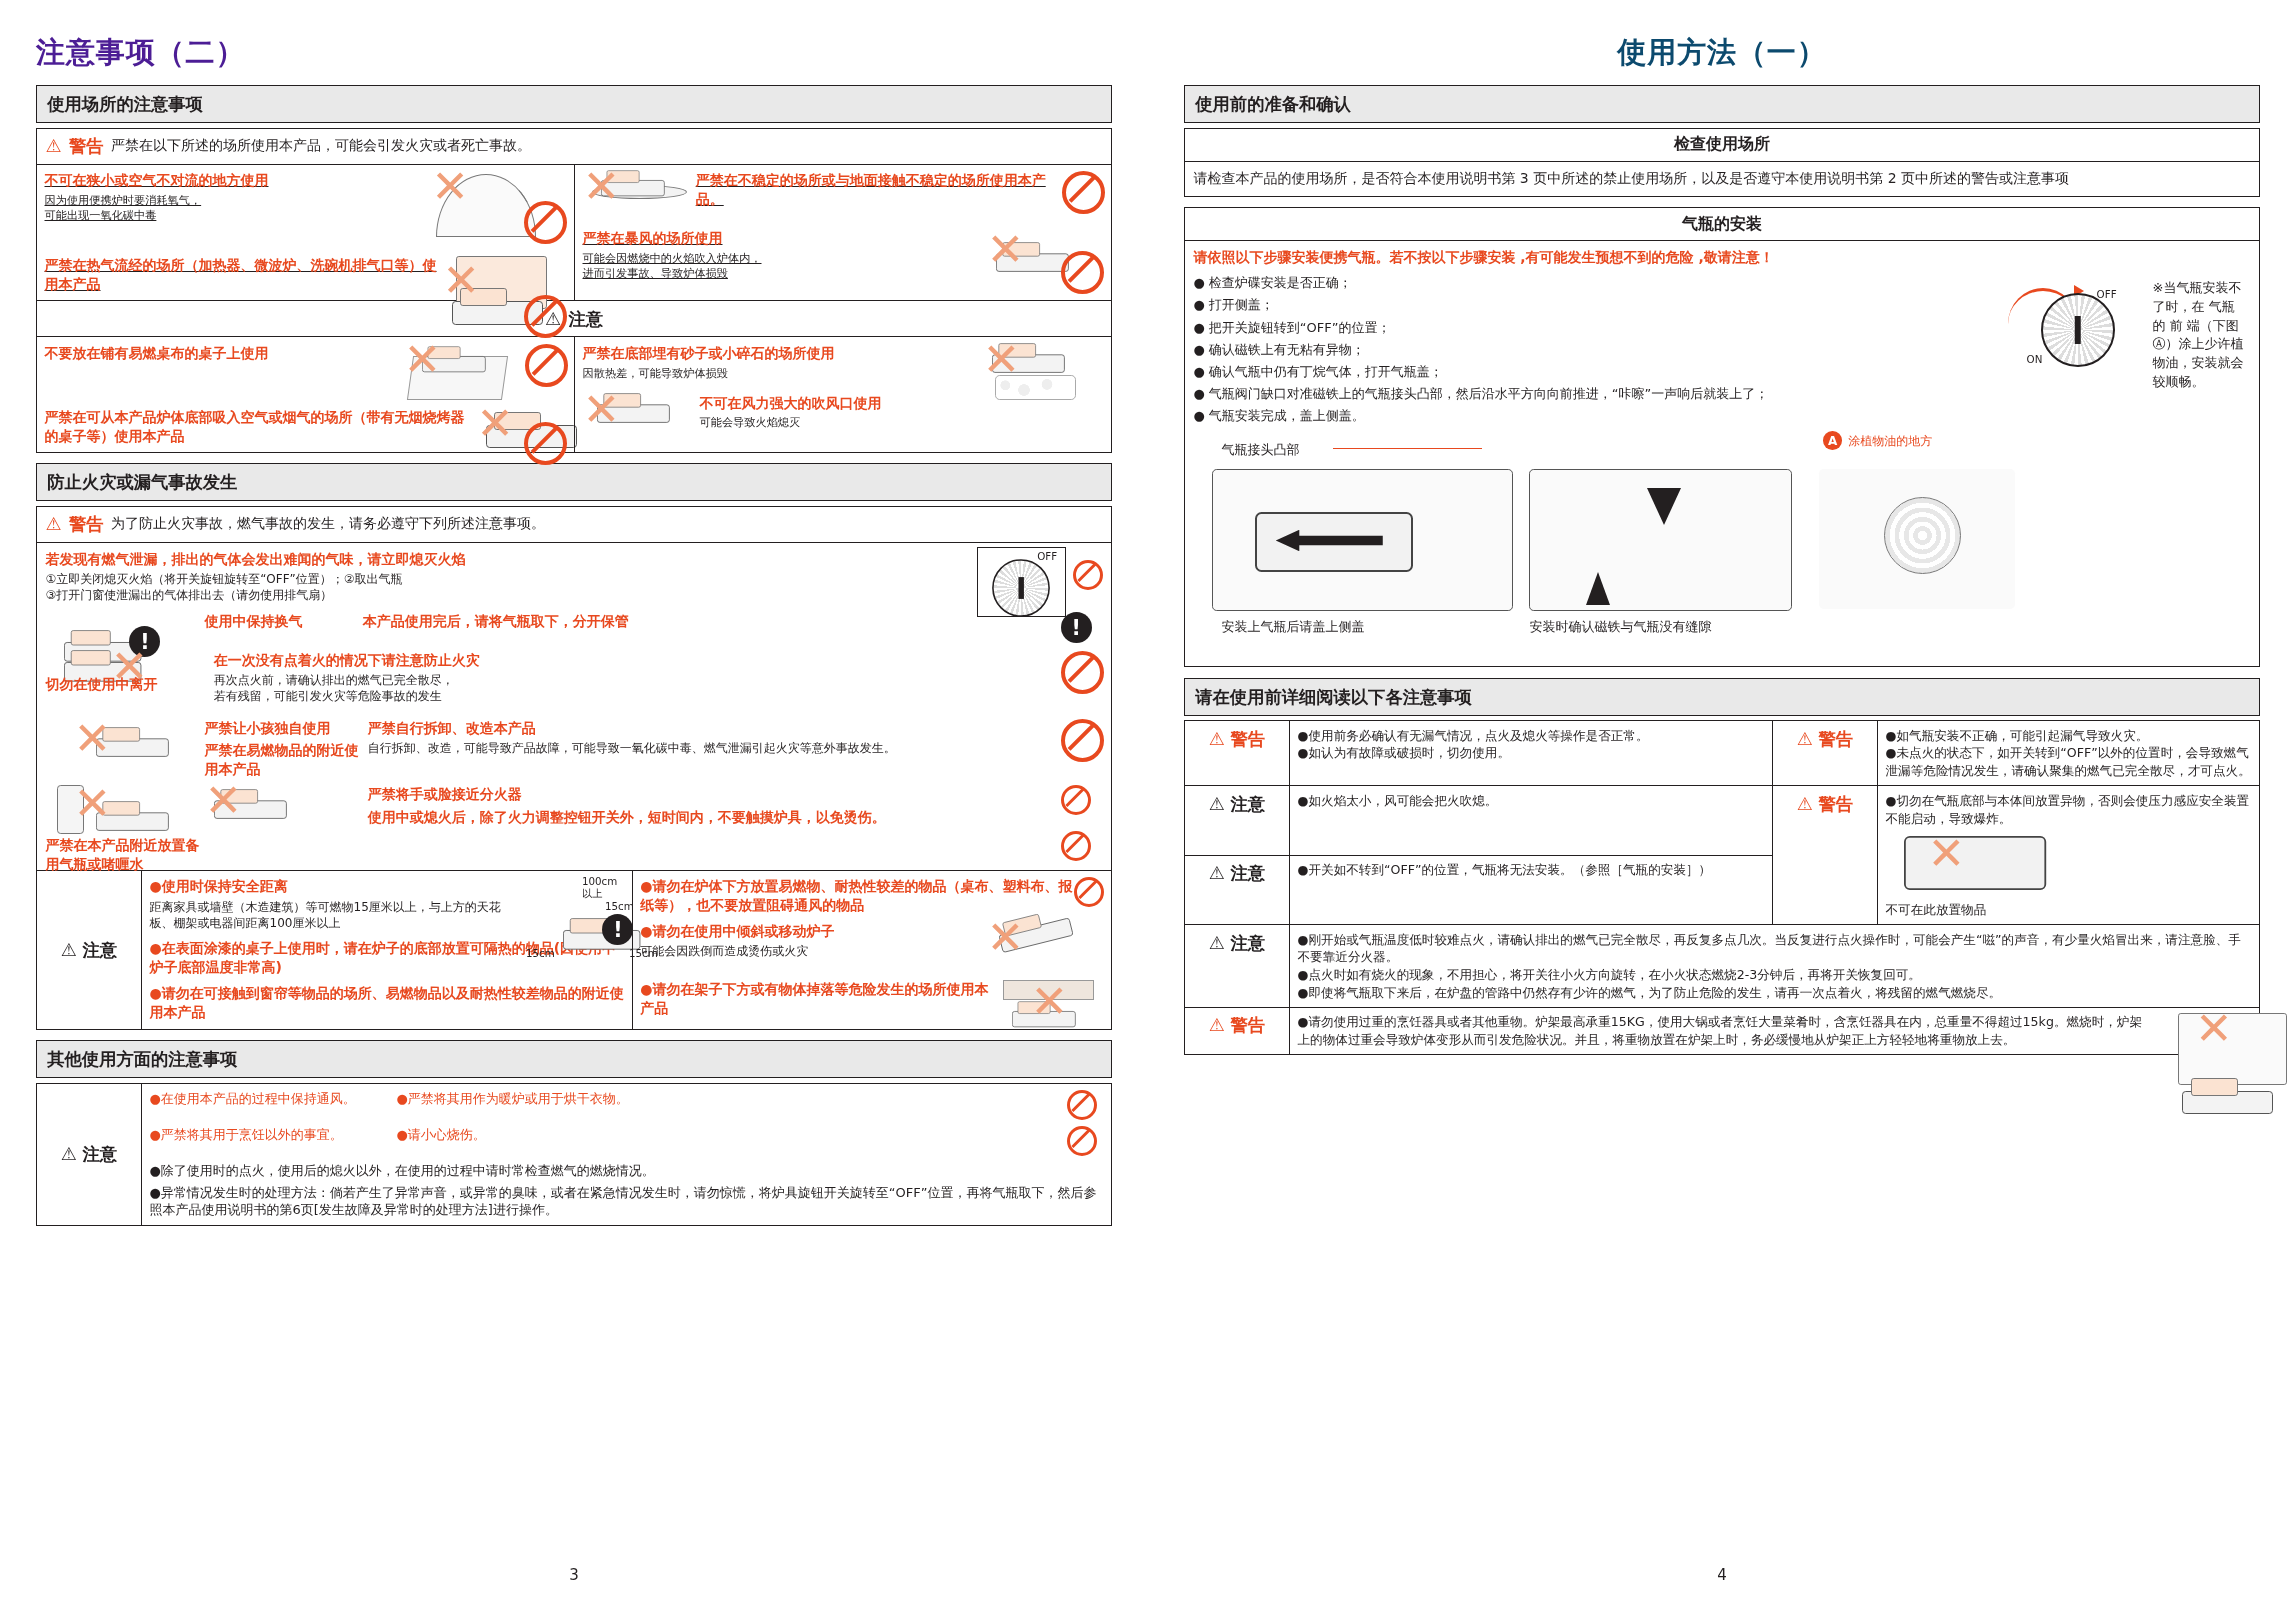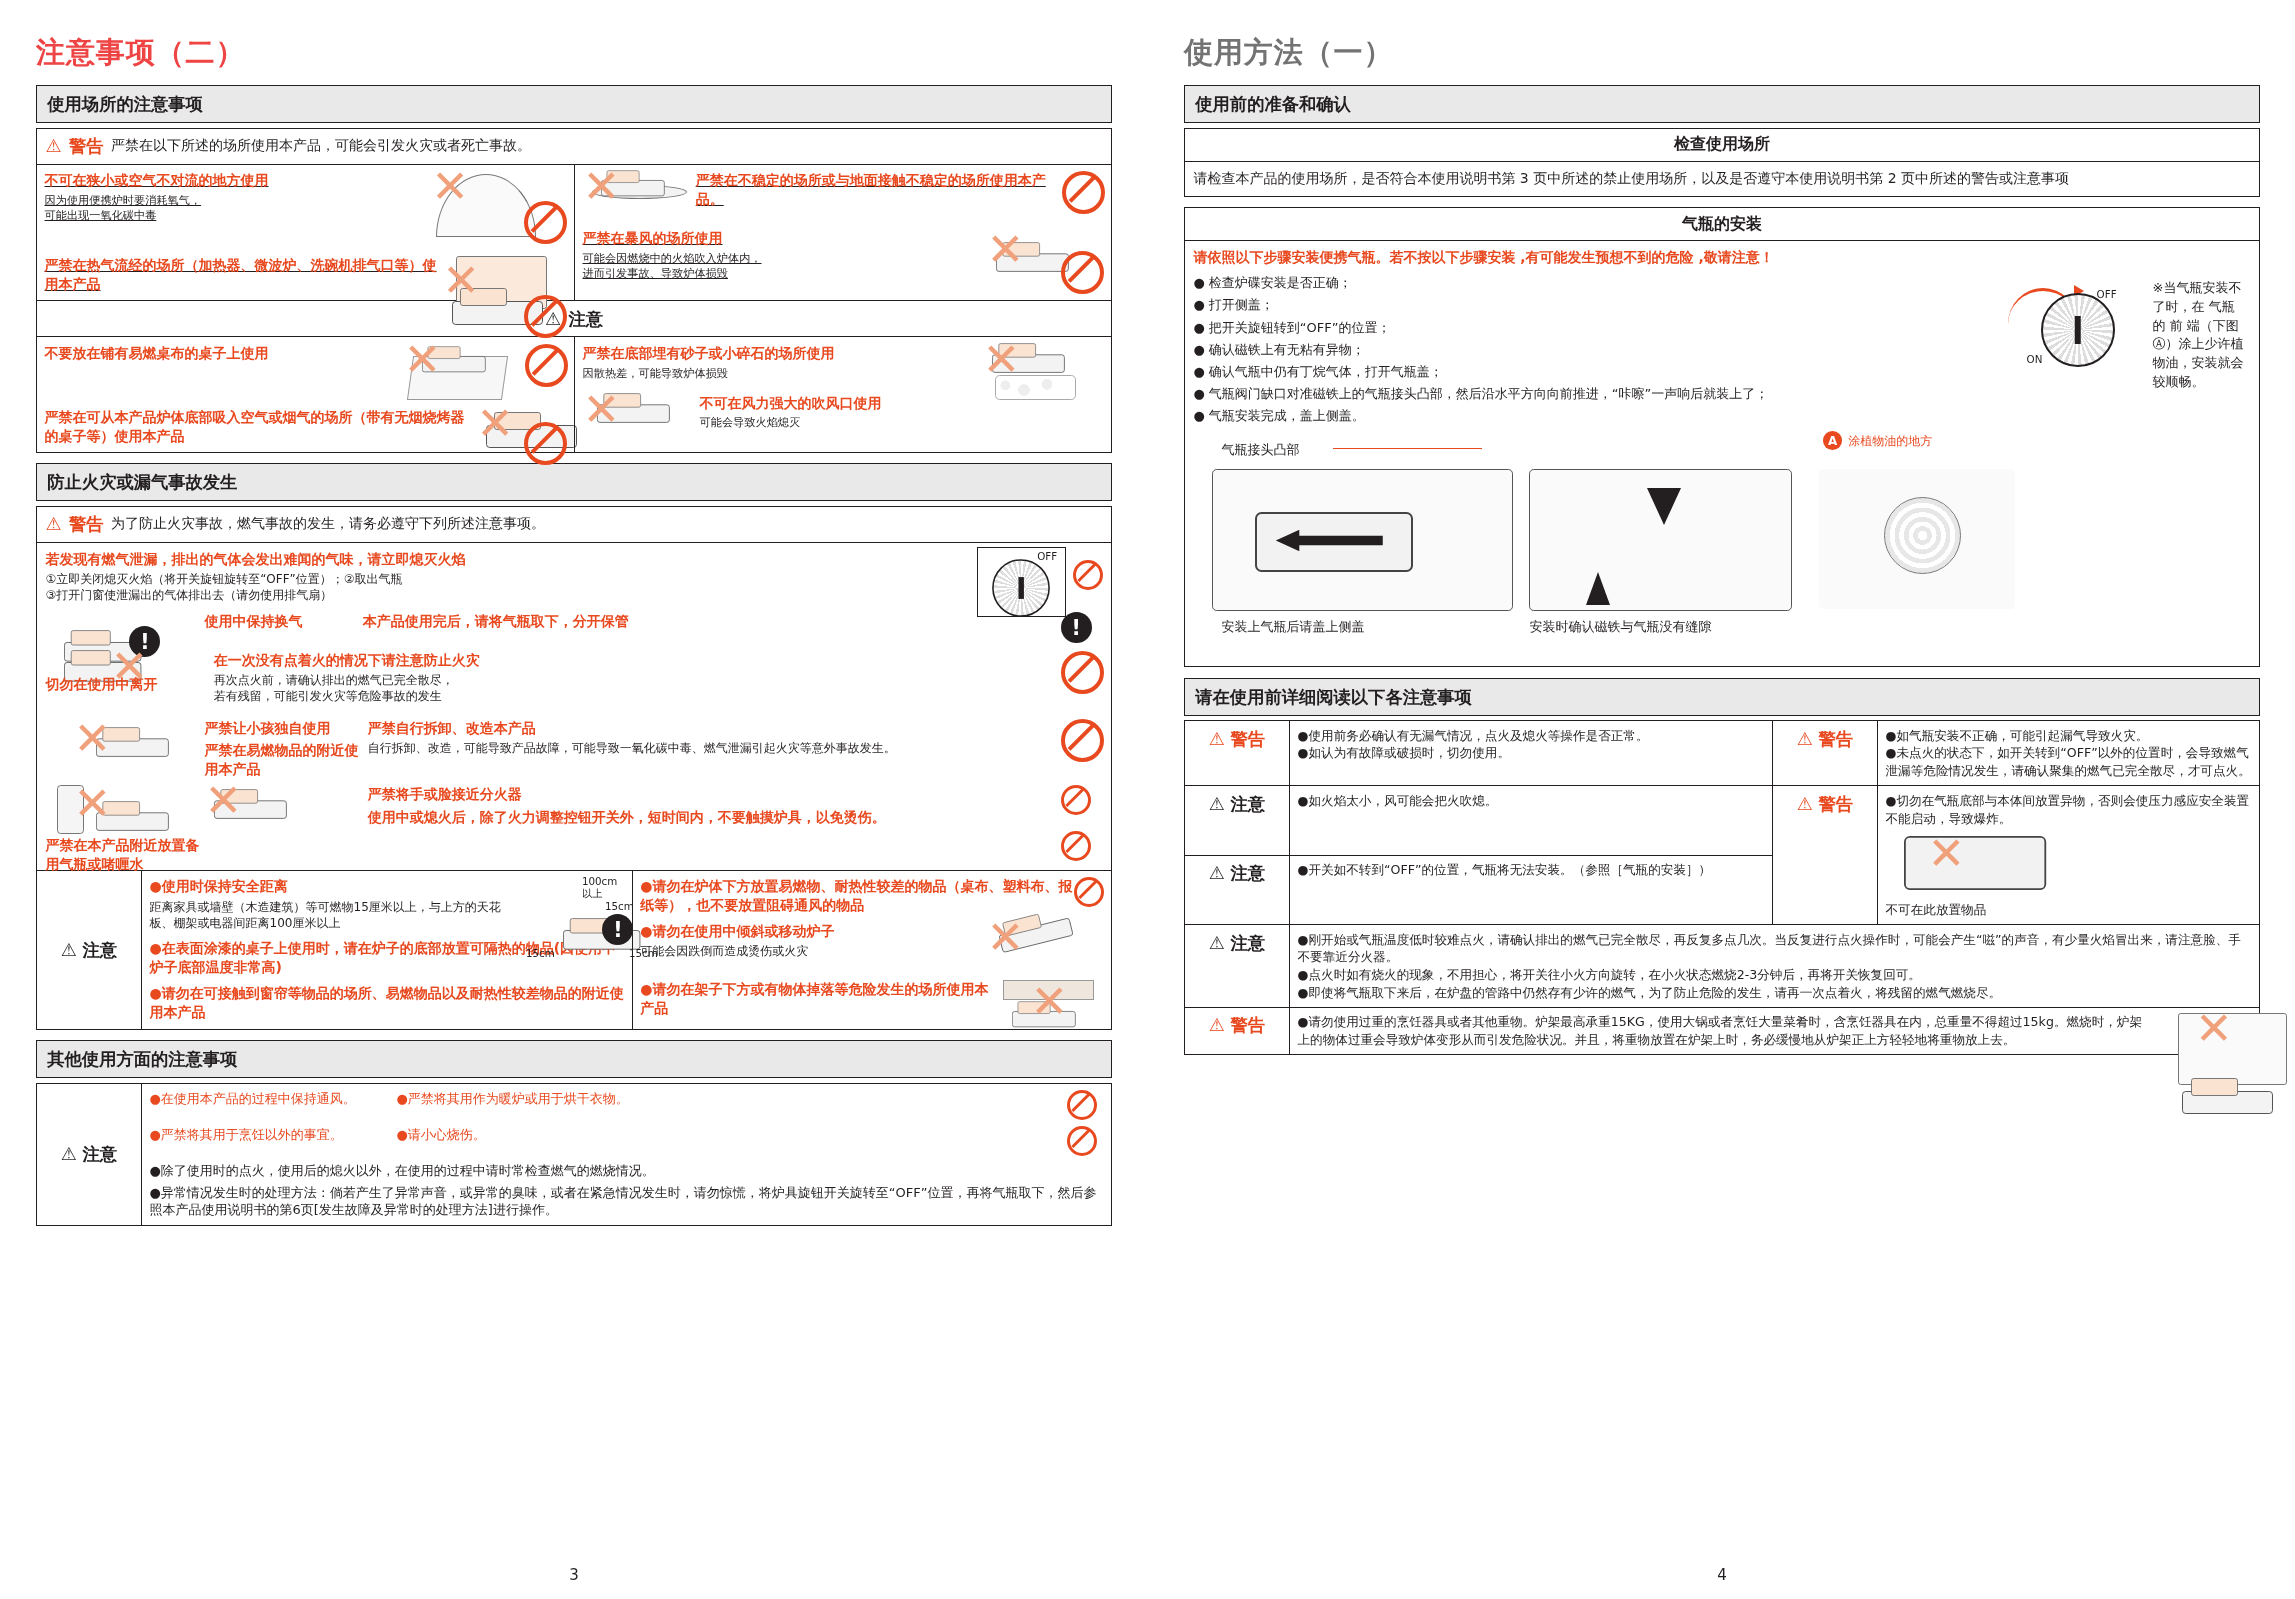--- a/index.html
+++ b/index.html
@@ -2,22 +2,22 @@
 <html style="font-size:7.5px"><head>
 <meta charset="utf-8">
 <style>
   html,body{margin:0;padding:0;background:#fff;}
   body{font-family:"DejaVu Sans","Liberation Sans",sans-serif;color:#231f20;}
   #page{width:2295px;height:1600px;position:relative;background:#fff;box-sizing:border-box;}
   .col{position:absolute;top:0;width:1148px;height:1600px;box-sizing:border-box;padding:33px 36px 0 36px;}
   .col.left{left:0;}
   .col.right{left:1148px;}
   h1.pagetitle{font-size:29px;font-weight:bold;margin:0 0 12px 0;letter-spacing:0.9px;}
-  h1.pagetitle.red{color:#ef4444;}
-  h1.pagetitle.black{color:#737373;}
+  h1.pagetitle.red{color:#4c1d95;}
+  h1.pagetitle.black{color:#0c4a6e;text-align:center;}
   .secbar{border:1.4px solid #231f20;background:#e9e9e9;font-size:17.3px;font-weight:bold;padding:6px 10.3px;margin:0 0 4.7px 0;}
   .panel{border:1.4px solid #231f20;box-sizing:border-box;margin-bottom:10.3px;position:relative;}
   .rowline{border-bottom:1.4px solid #231f20;text-decoration:underline;}
   .cellsplit{display:flex;}
   .cellsplit > .cell{flex:1 1 50%;position:relative;box-sizing:border-box;padding:6.5px 7.5px;}
   .cellsplit > .cell + .cell{border-left:1.4px solid #231f20;}
   .warnhead{display:flex;align-items:center;gap:7.5px;padding:5.6px 8.4px;border-bottom:1.4px solid #231f20;}
   .tri{color:#e8491f;font-size:18px;line-height:1;}
   .warnword{color:#e8491f;font-size:17.3px;font-weight:bold;}
   .warnword.black{color:#231f20;}

